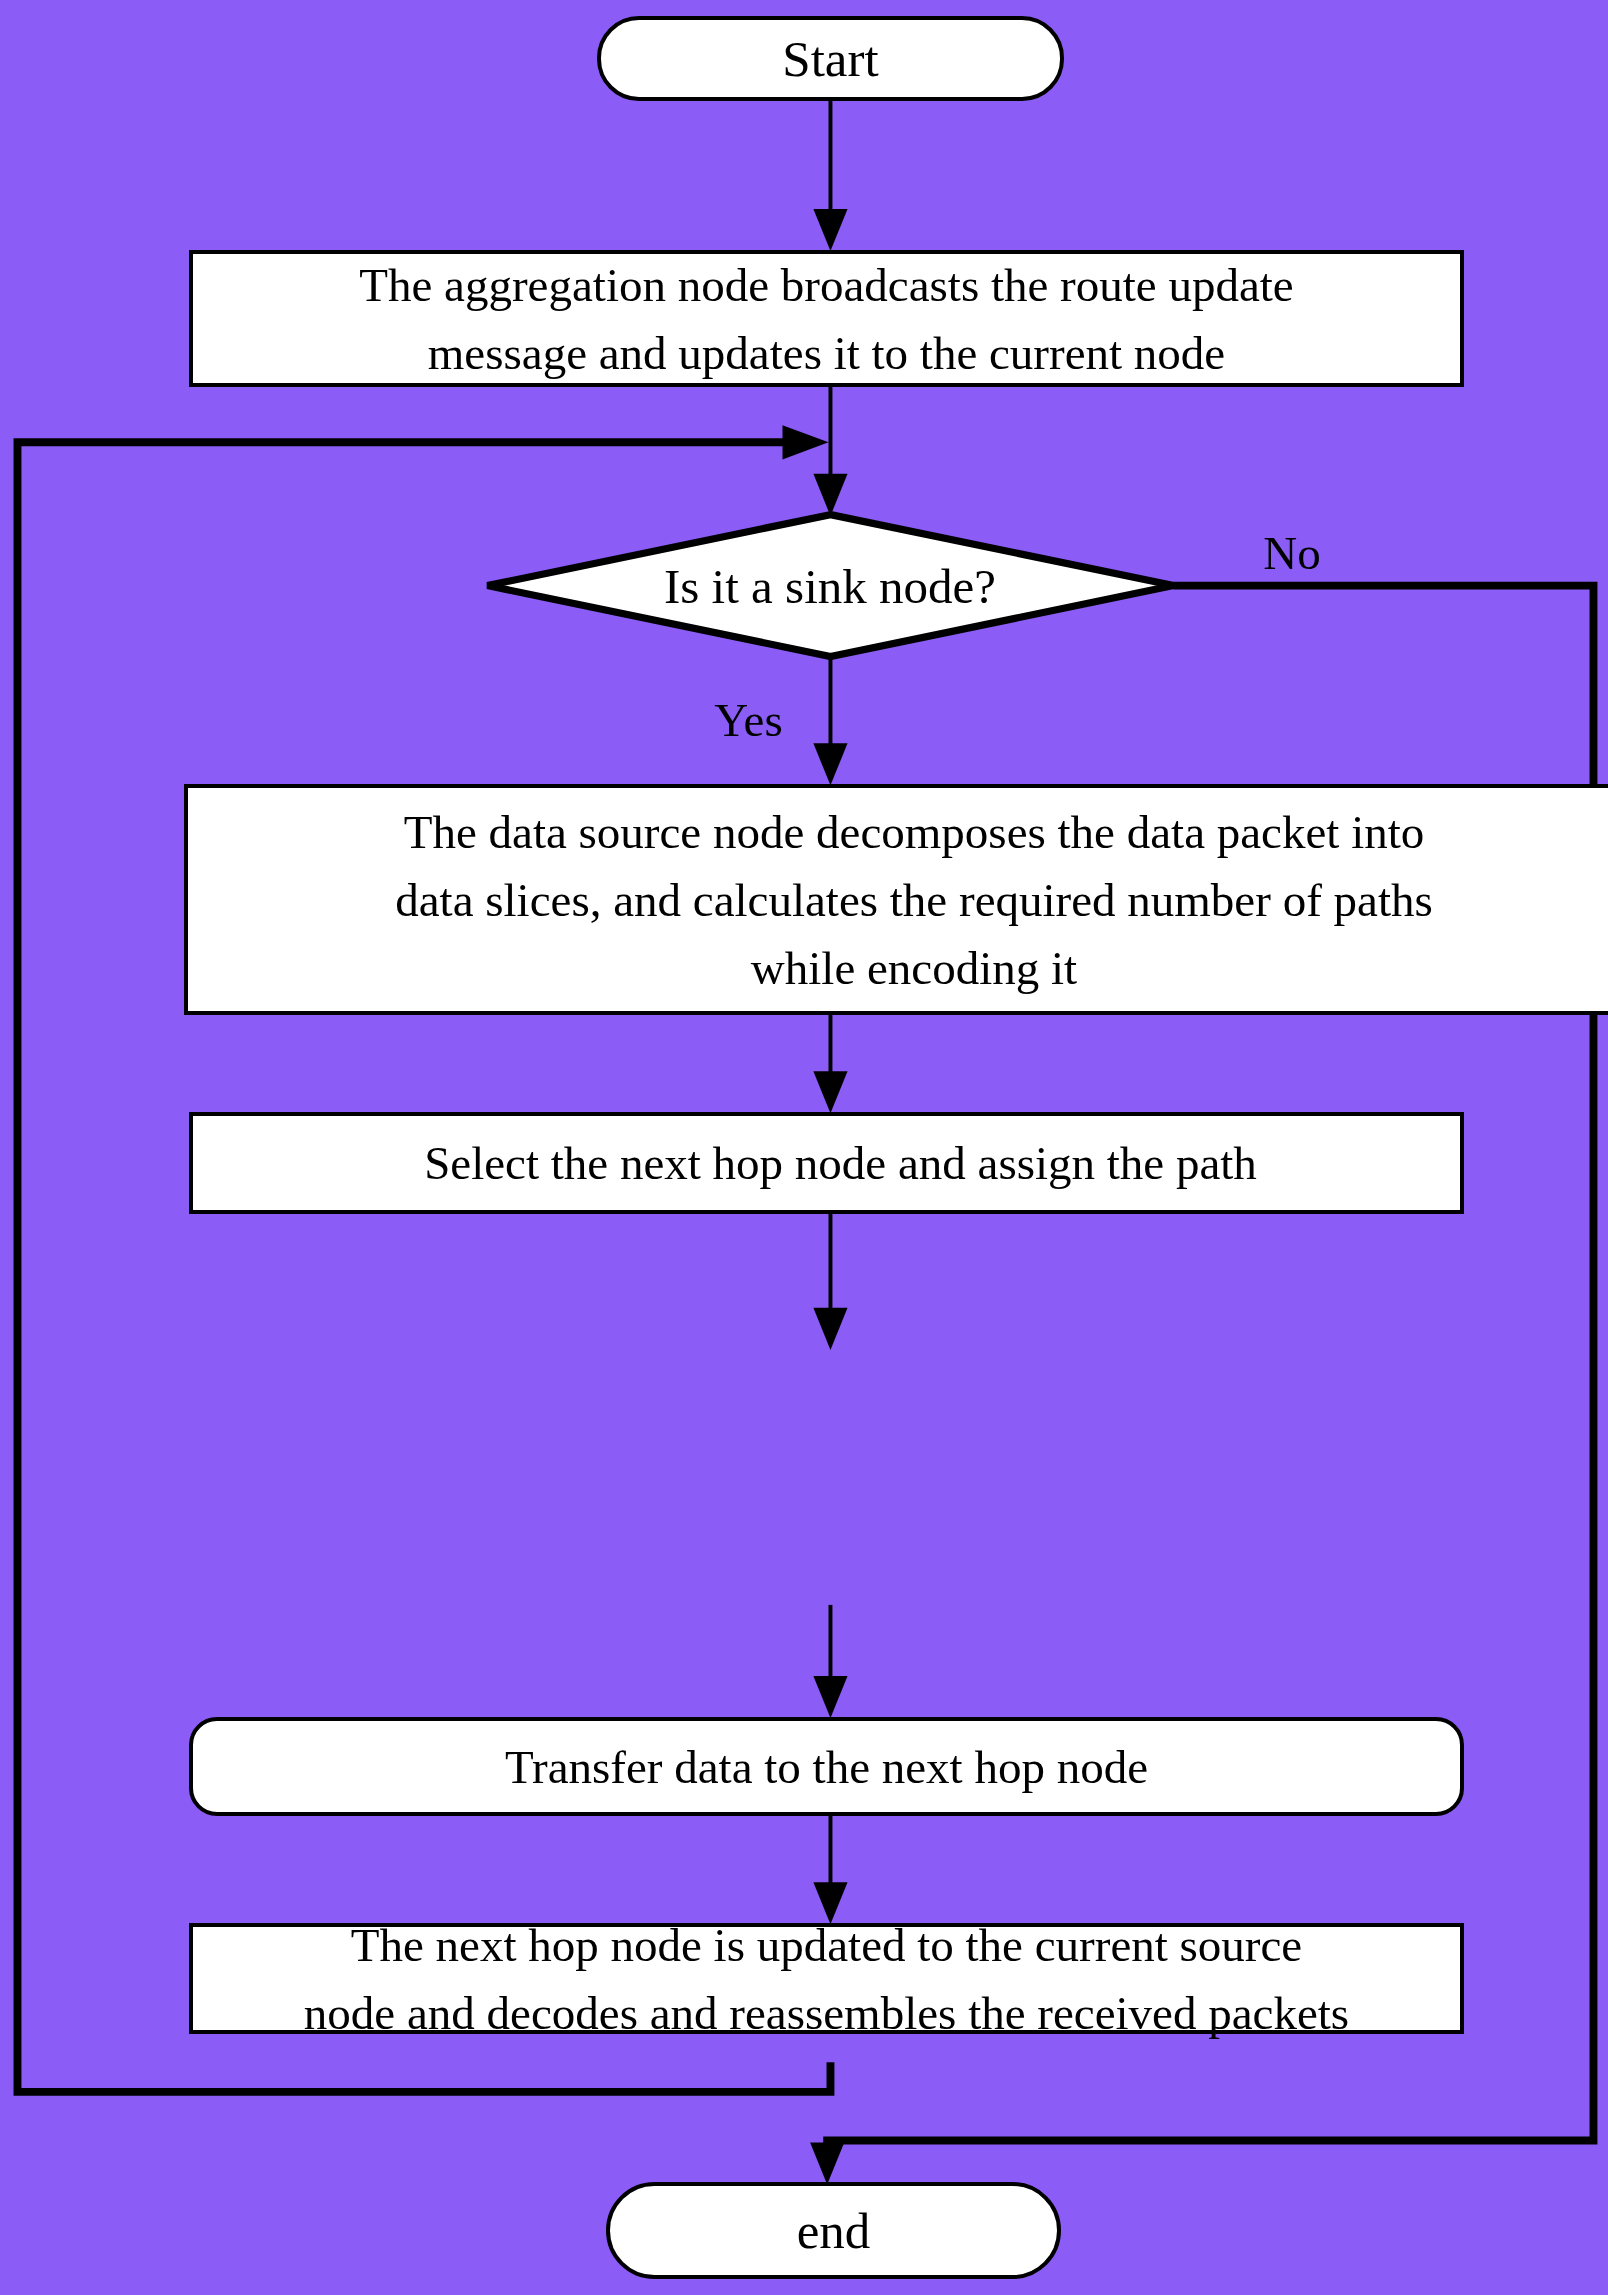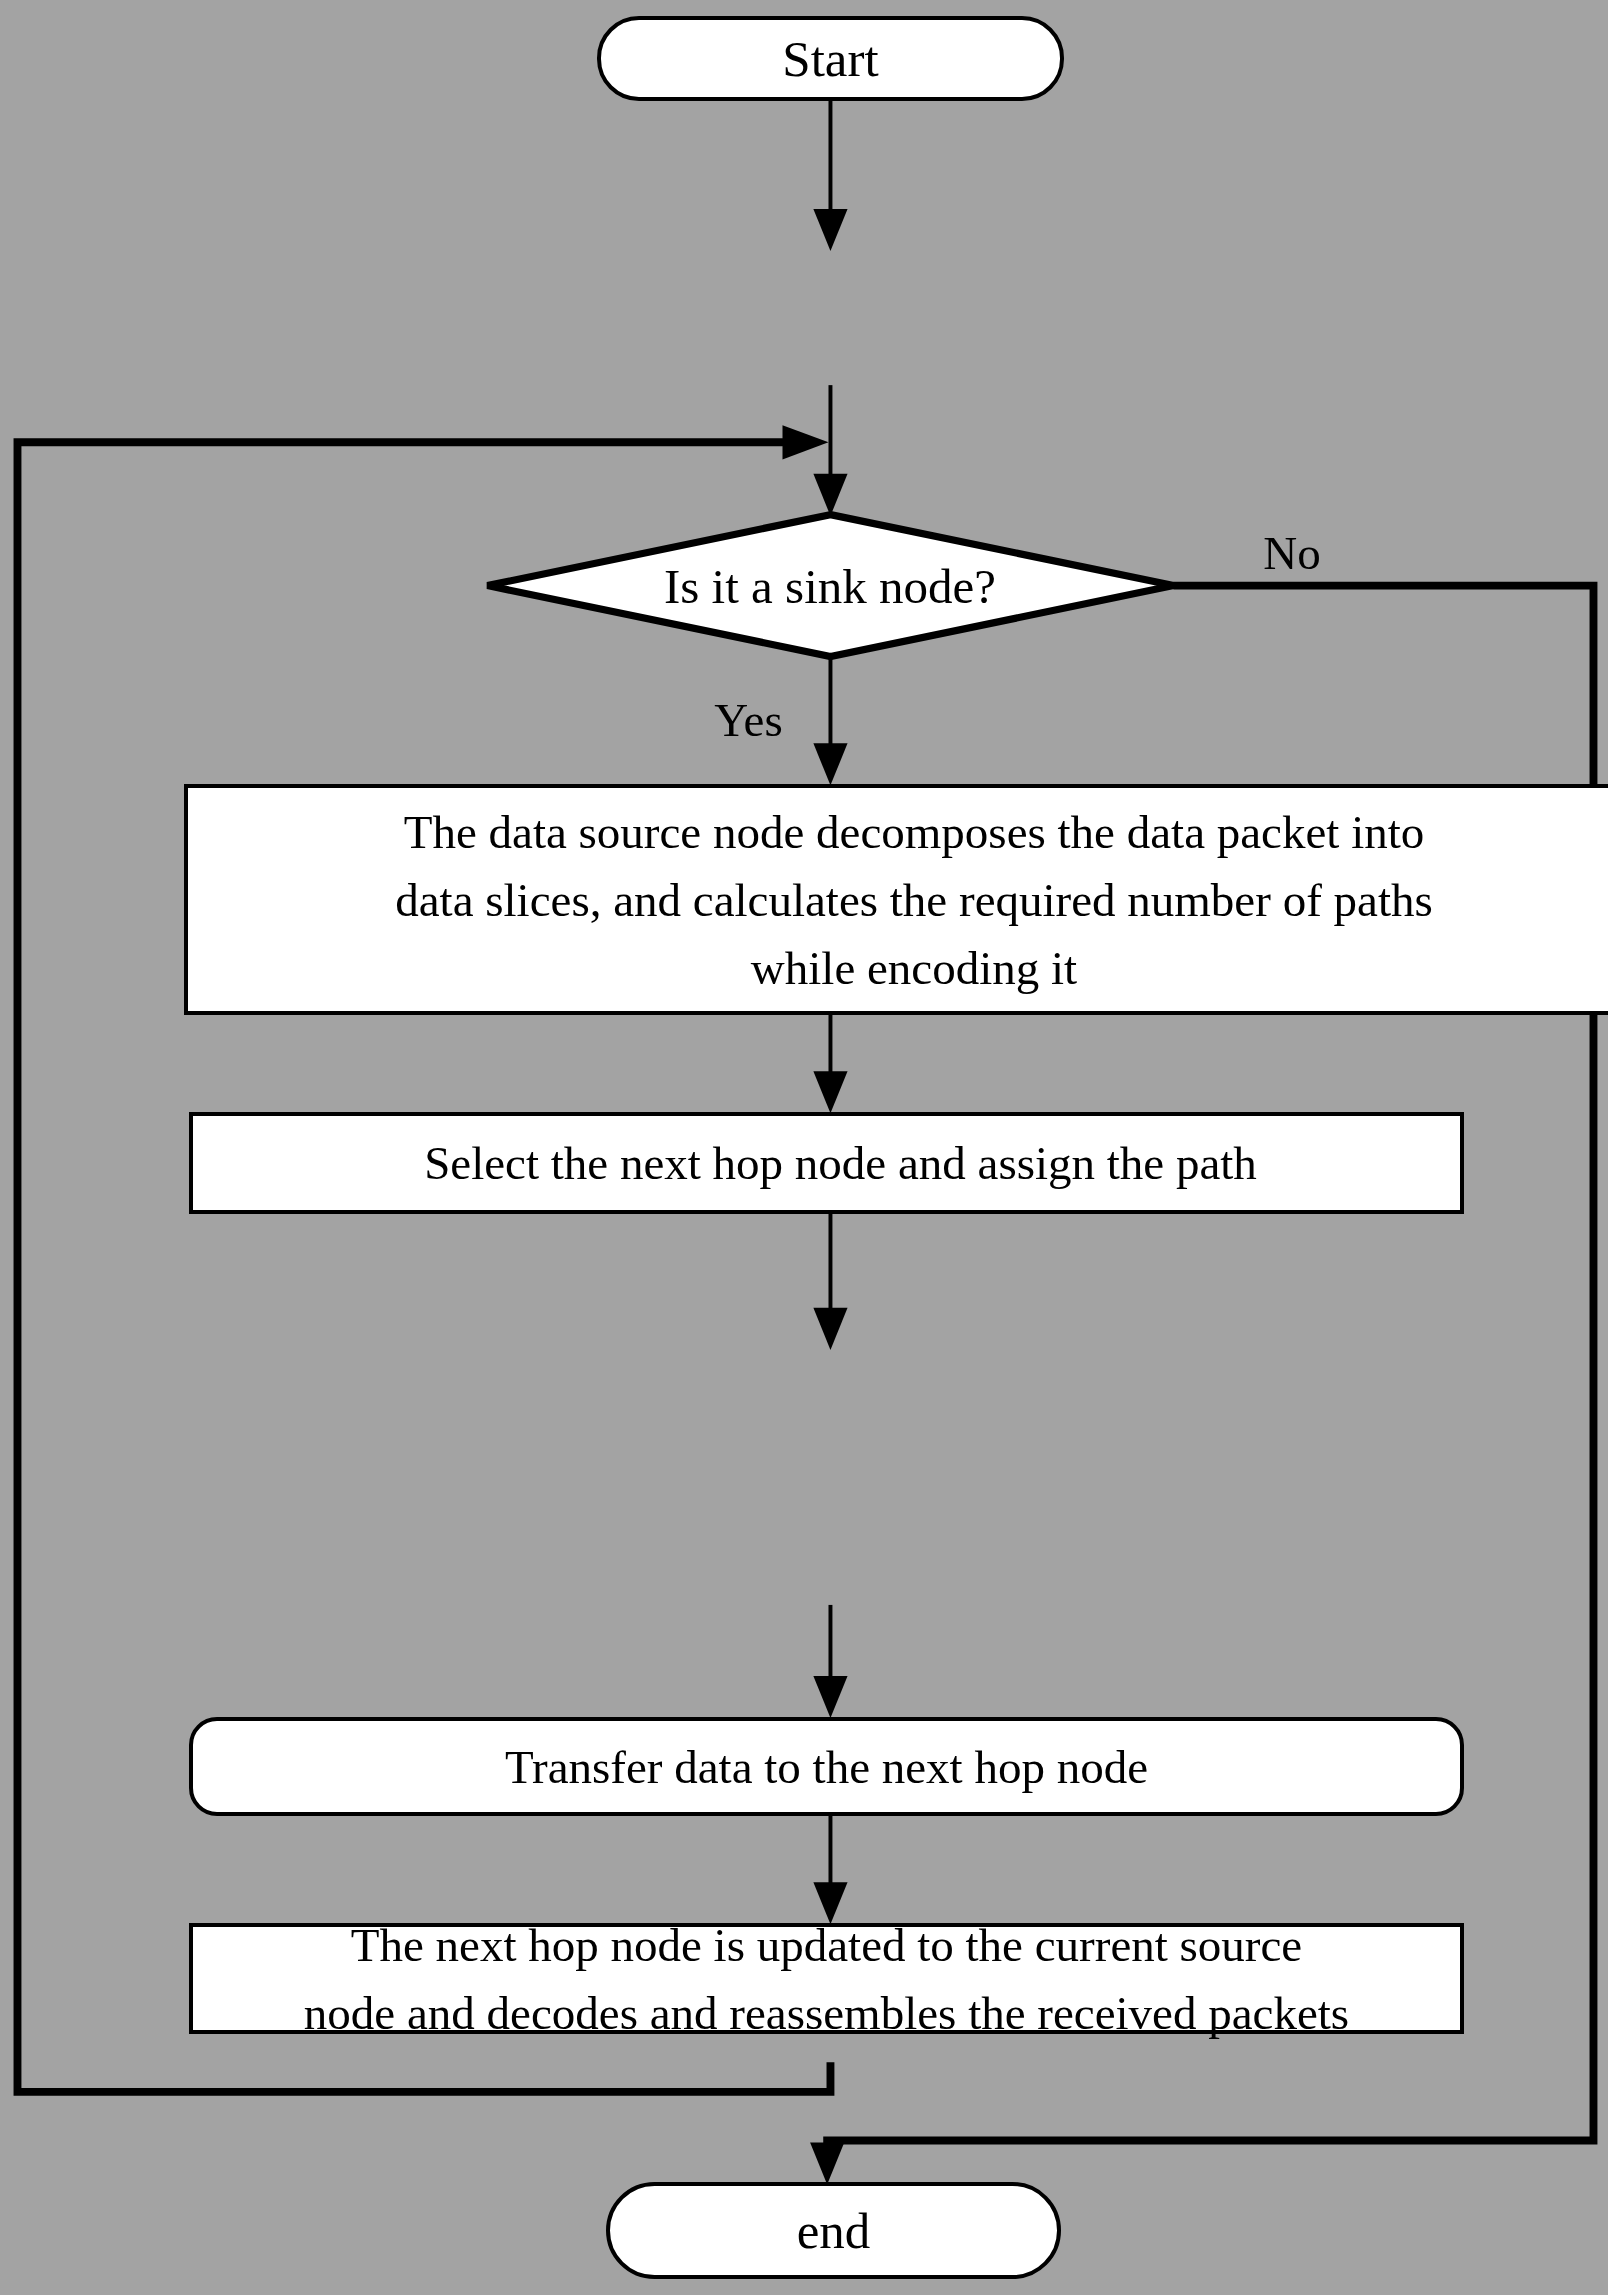--- a/index.html
+++ b/index.html
@@ -4,21 +4,21 @@
 <style>
   html, body {
     margin: 0;
     padding: 0;
     background: #ffffff;
   }
   .canvas {
     position: relative;
     width: 1609px;
     height: 2295px;
-    background: #a3a3a3;
+    background: #8b5cf6;
     font-family: "Liberation Serif", "DejaVu Serif", serif;
     color: #000000;
     overflow: hidden;
     text-decoration: underline;
   }
   .layer-svg {
     position: absolute;
     left: 0;
     top: 0;
     width: 1609px;
@@ -123,20 +123,22 @@
 
     <g>
       <path class="flow-stroke" stroke-width="12" d="M1785 891 H2424 V3257 H1258 V3262"></path>
       <polygon class="arrow-head" points="1232,3260 1284,3260 1258,3324"></polygon>
     </g>
 
   </svg>
 
   <div class="node terminator" style="left:597px; top:16px; width:467px; height:85px;">Start</div>
 
+  <div class="node process" style="left:189px; top:250px; width:1275px; height:137px;">The aggregation node broadcasts the route update
+message and updates it to the current node</div>
 
   <div class="decision-text" style="left:487px; top:515px; width:686px; height:142px;">Is it a sink node?</div>
 
   <div class="edge-label" style="left:1213px; top:523px; width:158px; height:59px;">No</div>
 
   <div class="edge-label" style="left:676px; top:690px; width:145px; height:59px;">Yes</div>
 
   <div class="node process" style="left:184px; top:784px; width:1460px; height:231px;">The data source node decomposes the data packet into
 data slices, and calculates the required number of paths
 while encoding it</div>

